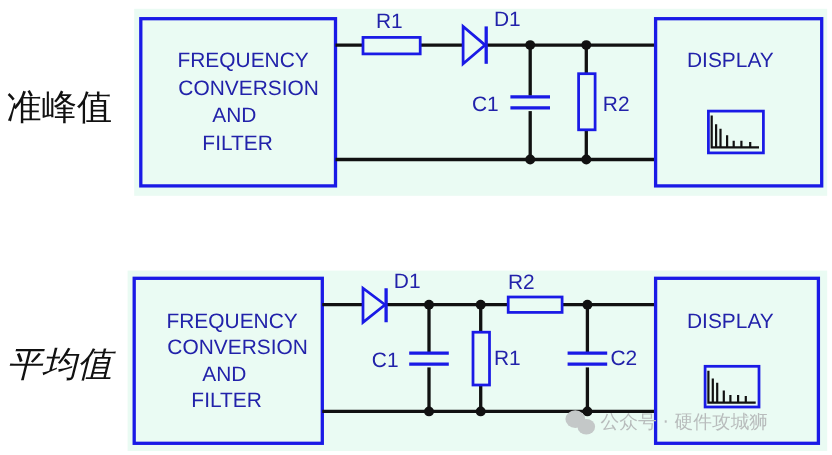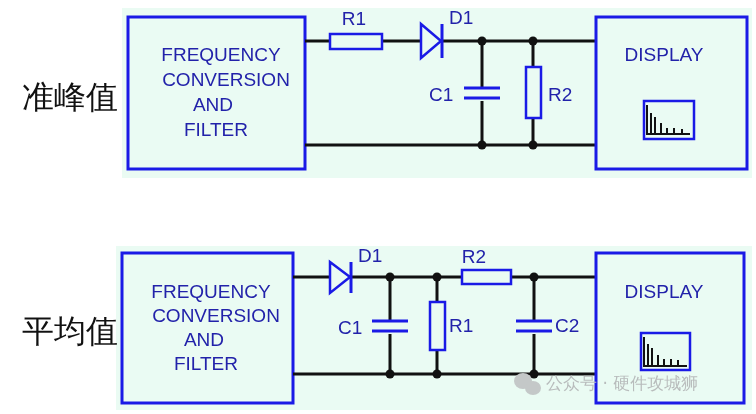--- a/index.html
+++ b/index.html
@@ -1,36 +1,36 @@
 <!DOCTYPE html>
 <html><head>
 <meta charset="utf-8">
 <style>
   html, body { margin:0; padding:0; background:#ffffff; }
   body { width:756px; height:414px; position:relative; overflow:hidden; font-family:"Liberation Sans", sans-serif; }
   .panel { position:absolute; background:#eafbf3; }
-  .label-cn { position:absolute; font-family:"DejaVu Sans", sans-serif; font-size:32px; color:#111;margin-left:16px; }
+  .label-cn { position:absolute; font-family:"DejaVu Sans", sans-serif; font-size:32px; color:#111; }
   svg { position:absolute; left:0; top:0; }
   .blk { fill:none; stroke:#1a1ae6; stroke-width:3; }
   .wire { stroke:#111; stroke-width:3; fill:none; }
   .comp { fill:#eafbf3; stroke:#1a1ae6; stroke-width:2.5; }
   .capl { stroke:#1a1ae6; stroke-width:3; }
   .dot { fill:#111; }
   .txt { font-family:"Liberation Sans", sans-serif; fill:#2222aa; font-size:19px; }
   .ctxt { text-anchor:middle; }
   .wm { font-family:"DejaVu Sans", sans-serif; fill:#b8bcbc; font-size:17px; }
 </style>
 </head>
 <body>
 
 <div class="panel" style="left:122px;top:8px;width:630px;height:170px;"></div>
 <div class="panel" style="left:116px;top:246px;width:636px;height:164px;"></div>
 
 <div class="label-cn" style="left:6px;top:76px;">准峰值</div>
-<div class="label-cn" style="left:6px;top:310px;">平均值</div>
+<div class="label-cn" style="left:6px;top:310px;font-style:italic;">平均值</div>
 
 <svg width="756" height="414">
 
   <g>
     <rect class="blk" x="128" y="17" width="177" height="152"></rect>
     <text class="txt ctxt" x="221" y="61">FREQUENCY</text>
     <text class="txt ctxt" x="226" y="86">CONVERSION</text>
     <text class="txt ctxt" x="213" y="111">AND</text>
     <text class="txt ctxt" x="216" y="136">FILTER</text>
 

